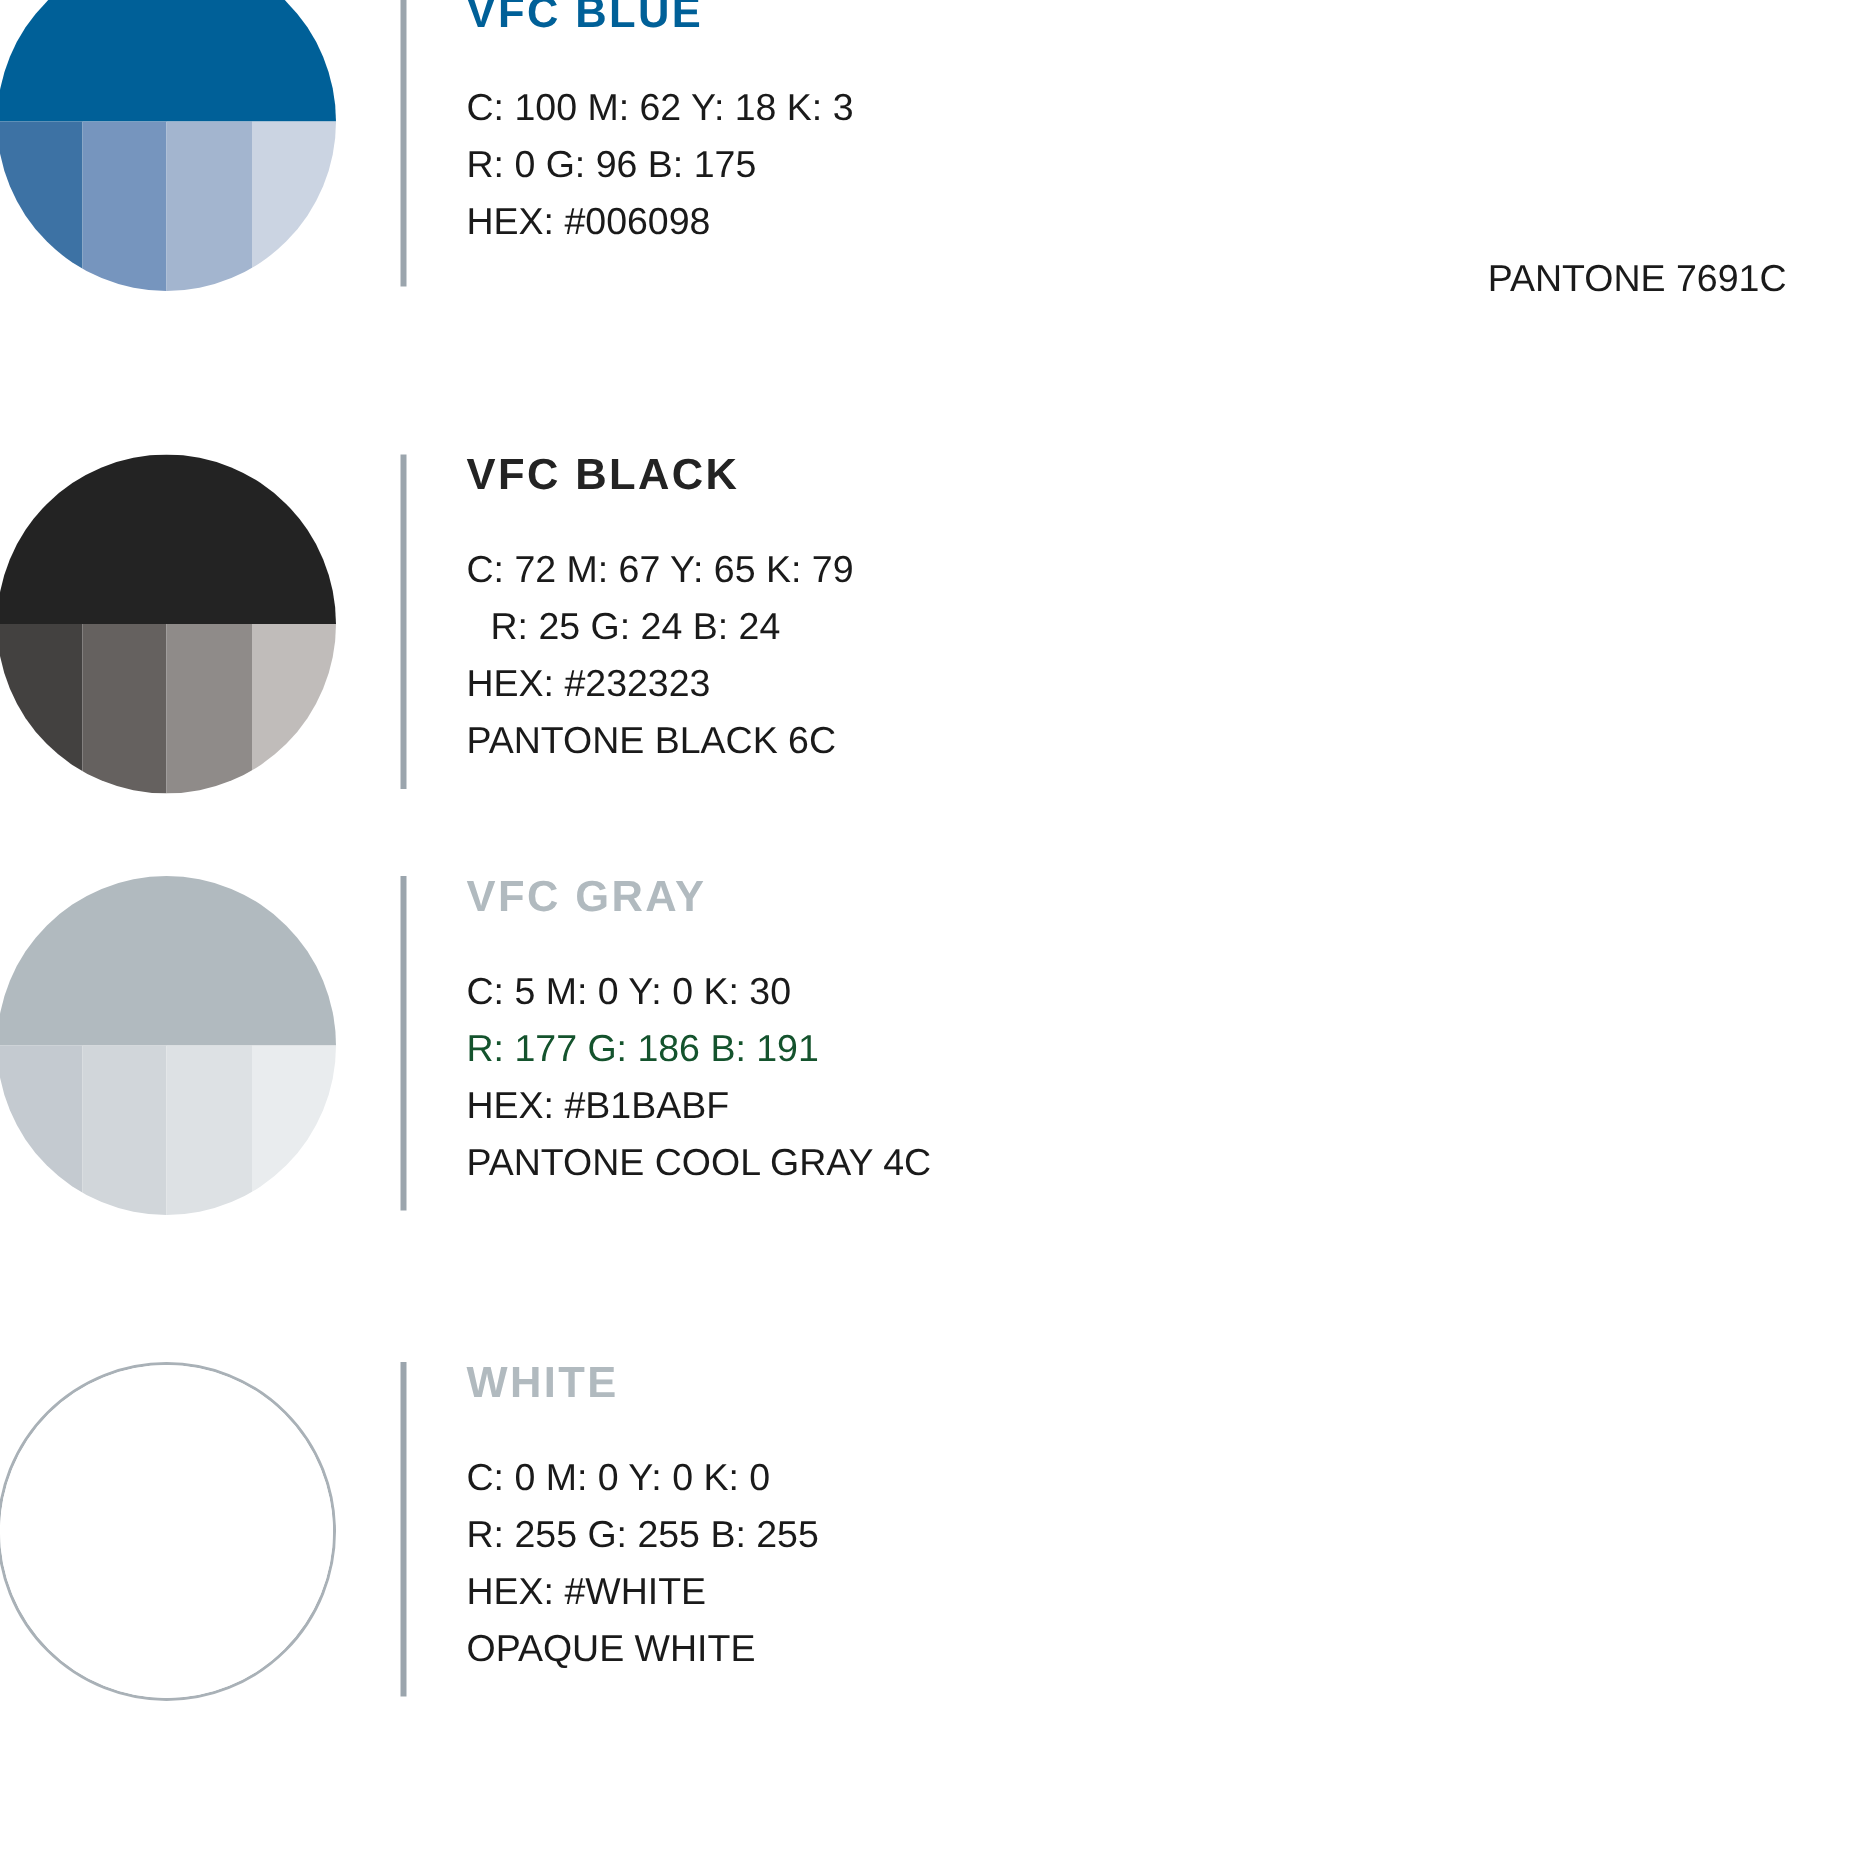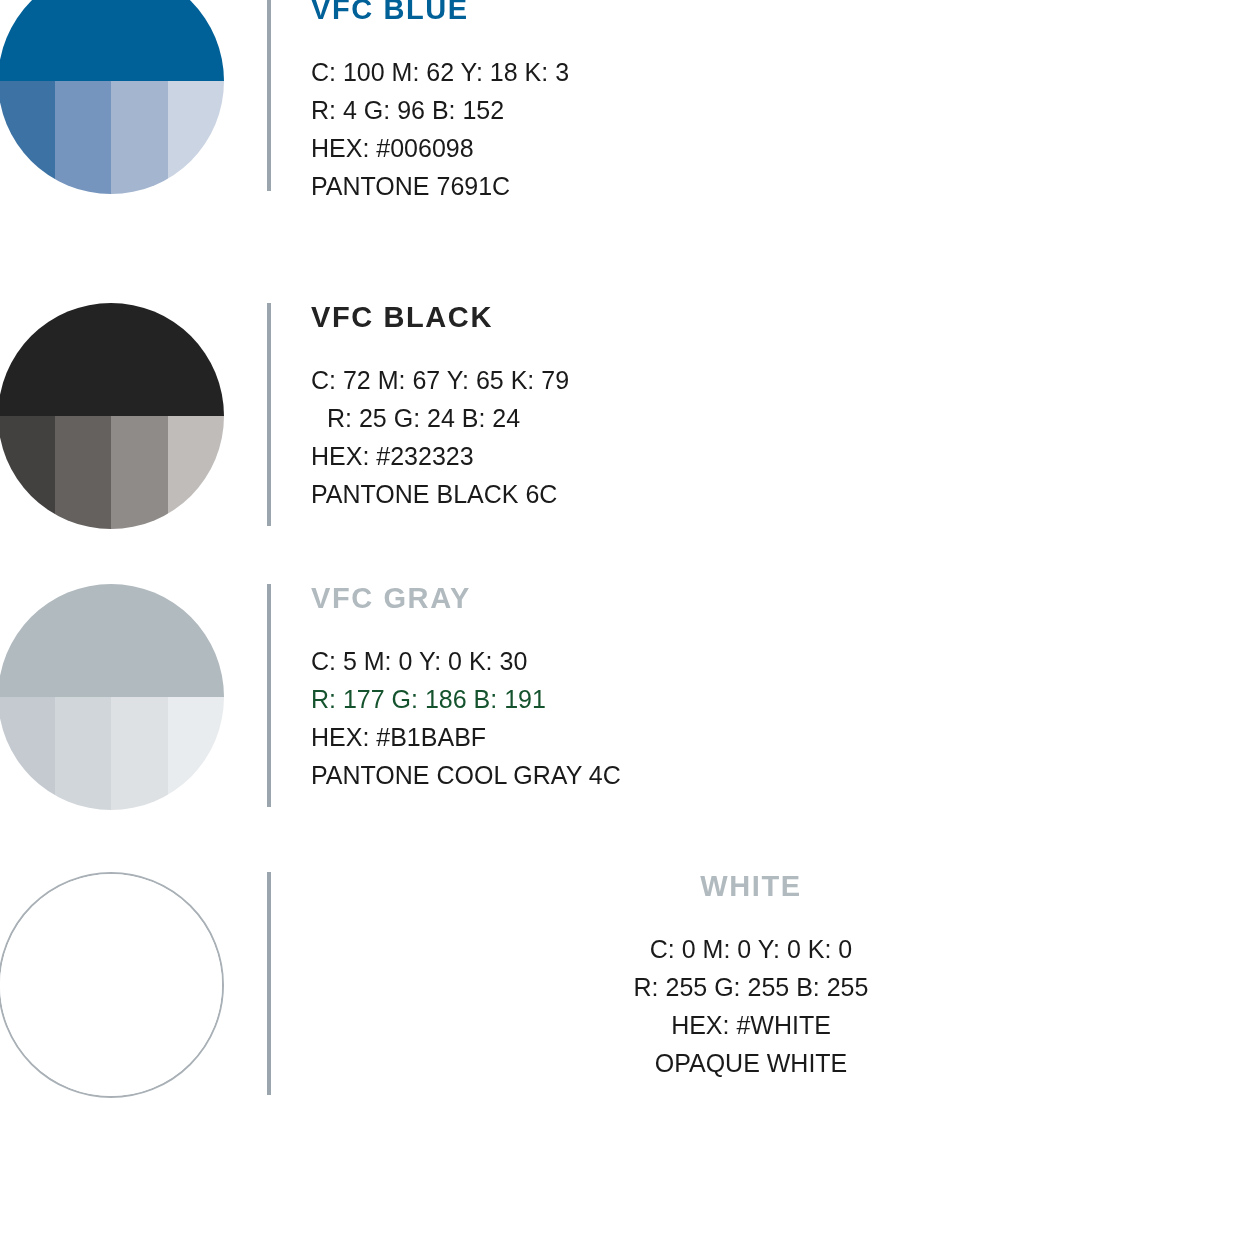--- a/index.html
+++ b/index.html
@@ -106,21 +106,21 @@
     font-size: 25px;
     line-height: 38px;
     color: #1a1a1a;
     white-space: nowrap;
   }
 
   
   #row-blue  { top: -32px; }
   #row-black { top: 303px; }
   #row-gray  { top: 584px; }
-  #row-white { top: 872px; text-align: center; }
+  #row-white { top: 908px; }
 
   
   #row-blue  .info { top: 27px; }
   #row-black .info { top: 0px; }
   #row-gray  .info { top: 0px; }
   #row-white .info { top: 0px; }
 </style>
 </head>
 <body style="background: rgb(255, 255, 255);">
 
@@ -136,23 +136,23 @@
           <div class="tint" style="background: rgb(163, 181, 207);"></div>
           <div class="tint" style="background: rgb(203, 212, 226);"></div>
         </div>
       </div>
     </div>
     <div class="divider" style="background: rgb(155, 165, 173);"></div>
     <div class="info">
       <div class="swatch-title" style="color: rgb(0, 96, 152);">VFC BLUE</div>
       <div class="spec-lines">
         <div class="spec-line" style="color: rgb(26, 26, 26);">C: 100  M: 62  Y: 18  K: 3</div>
-        <div class="spec-line" style="color: rgb(26, 26, 26);">R: 4  G: 96  B: 152</div>
+        <div class="spec-line" style="color: rgb(26, 26, 26);">R: 0  G: 96  B: 175</div>
         <div class="spec-line" style="color: rgb(26, 26, 26);">HEX: #006098</div>
-        <div class="spec-line" style="color: rgb(26, 26, 26);">PANTONE 7691C</div>
+        <div class="spec-line" style="color: rgb(26, 26, 26); text-align: right;">PANTONE 7691C</div>
       </div>
     </div>
   </div>
 
   <div class="swatch-row" id="row-black">
     <div class="disc-wrap">
       <div class="disc">
         <div class="disc-top" style="background: rgb(35, 35, 35);"></div>
         <div class="disc-bottom">
           <div class="tint" style="background: rgb(67, 65, 64);"></div>

